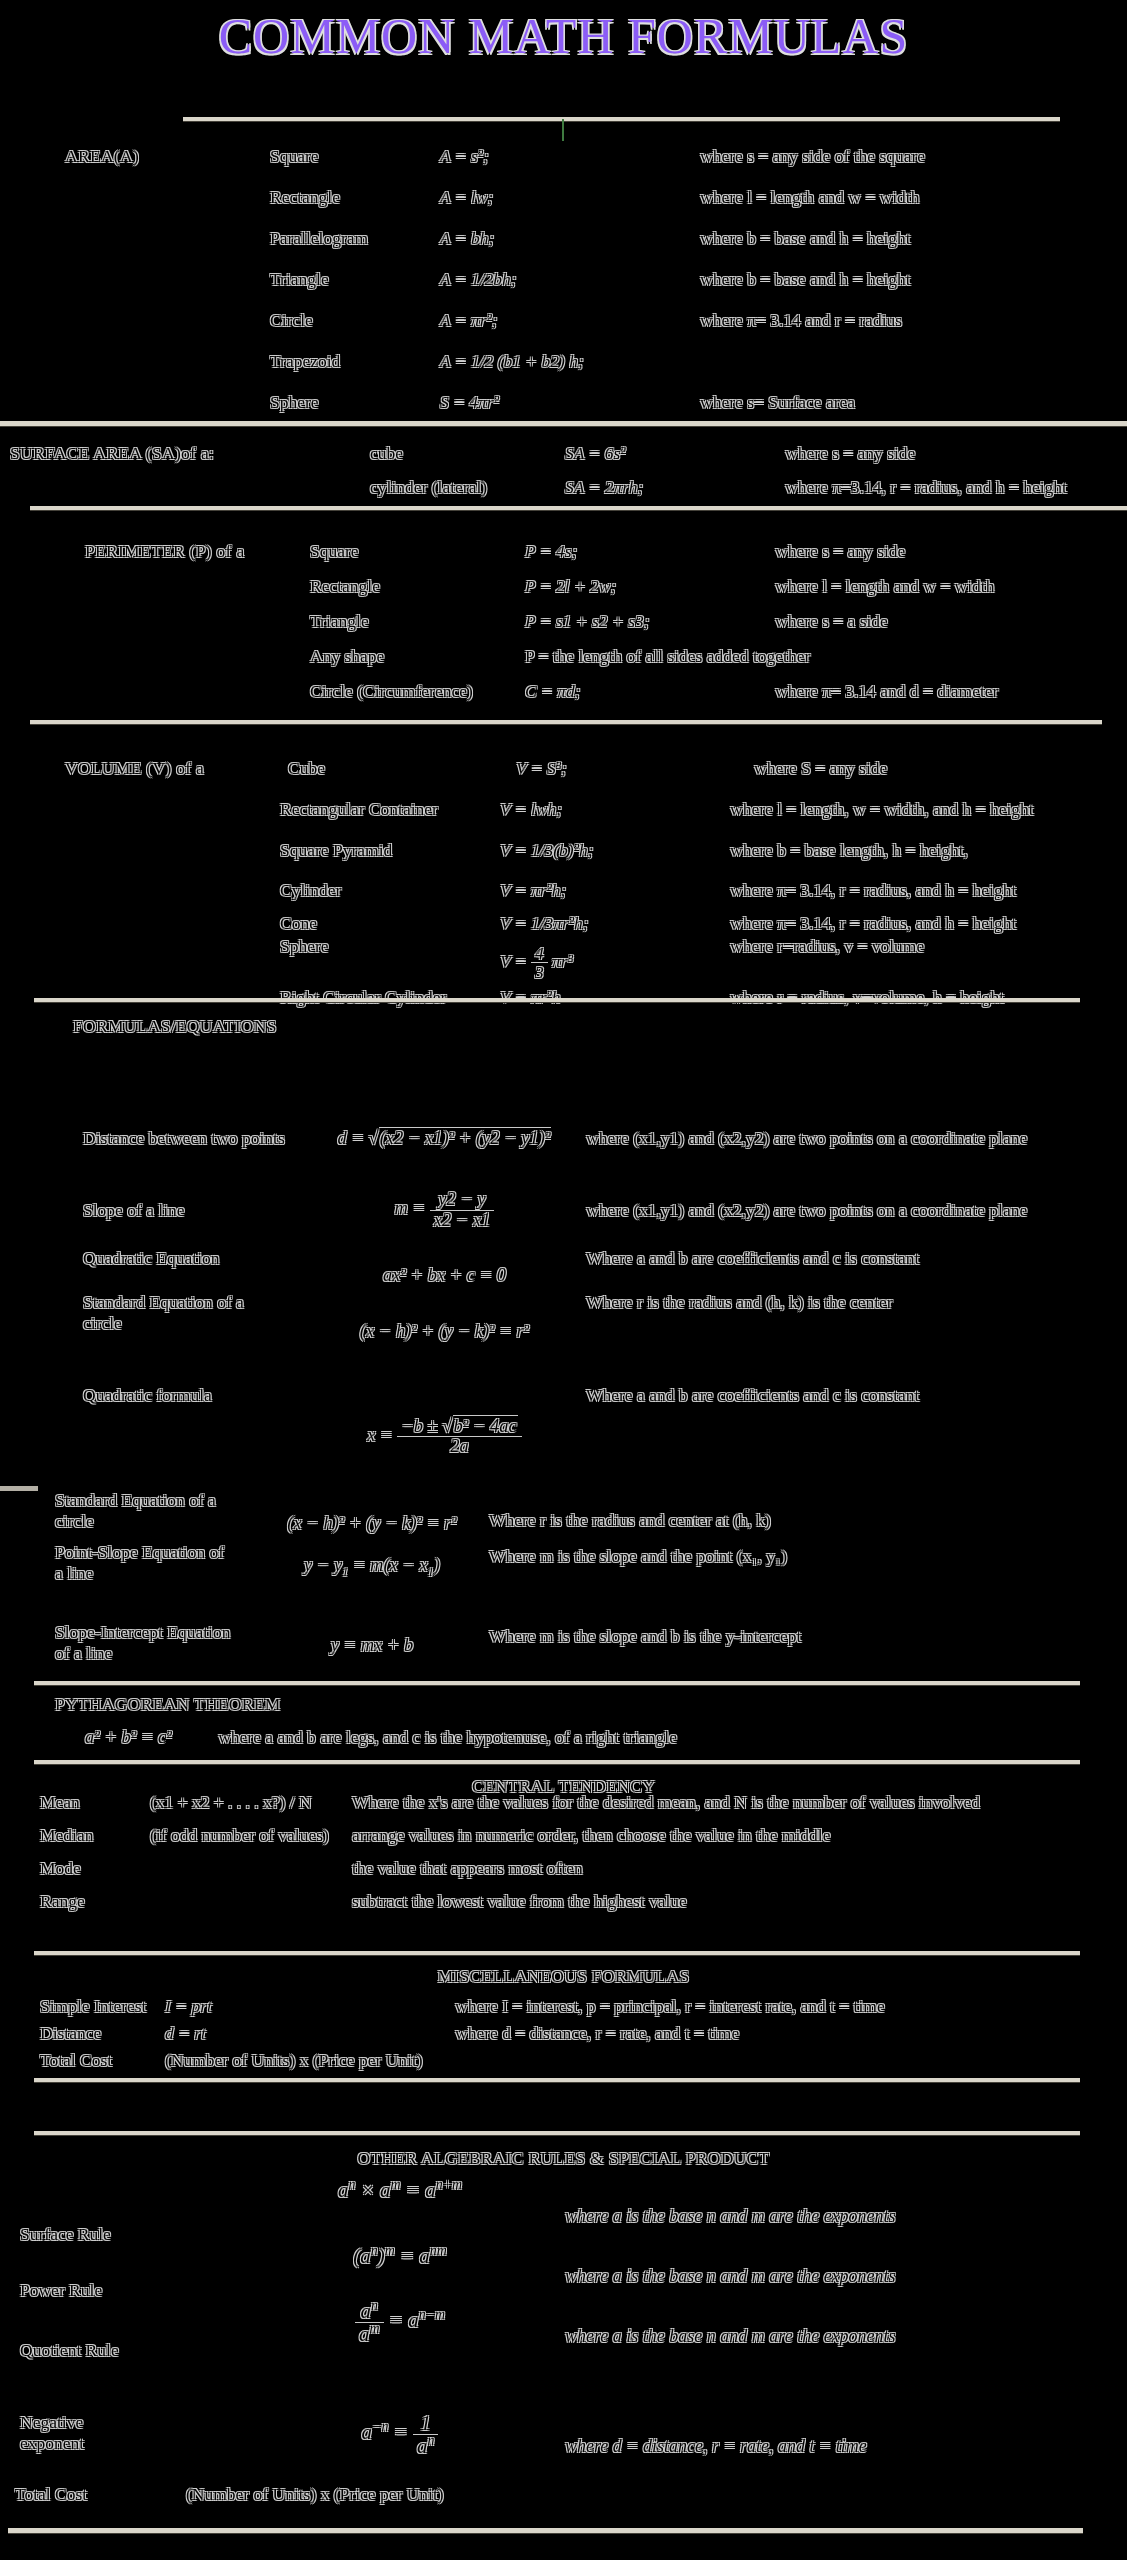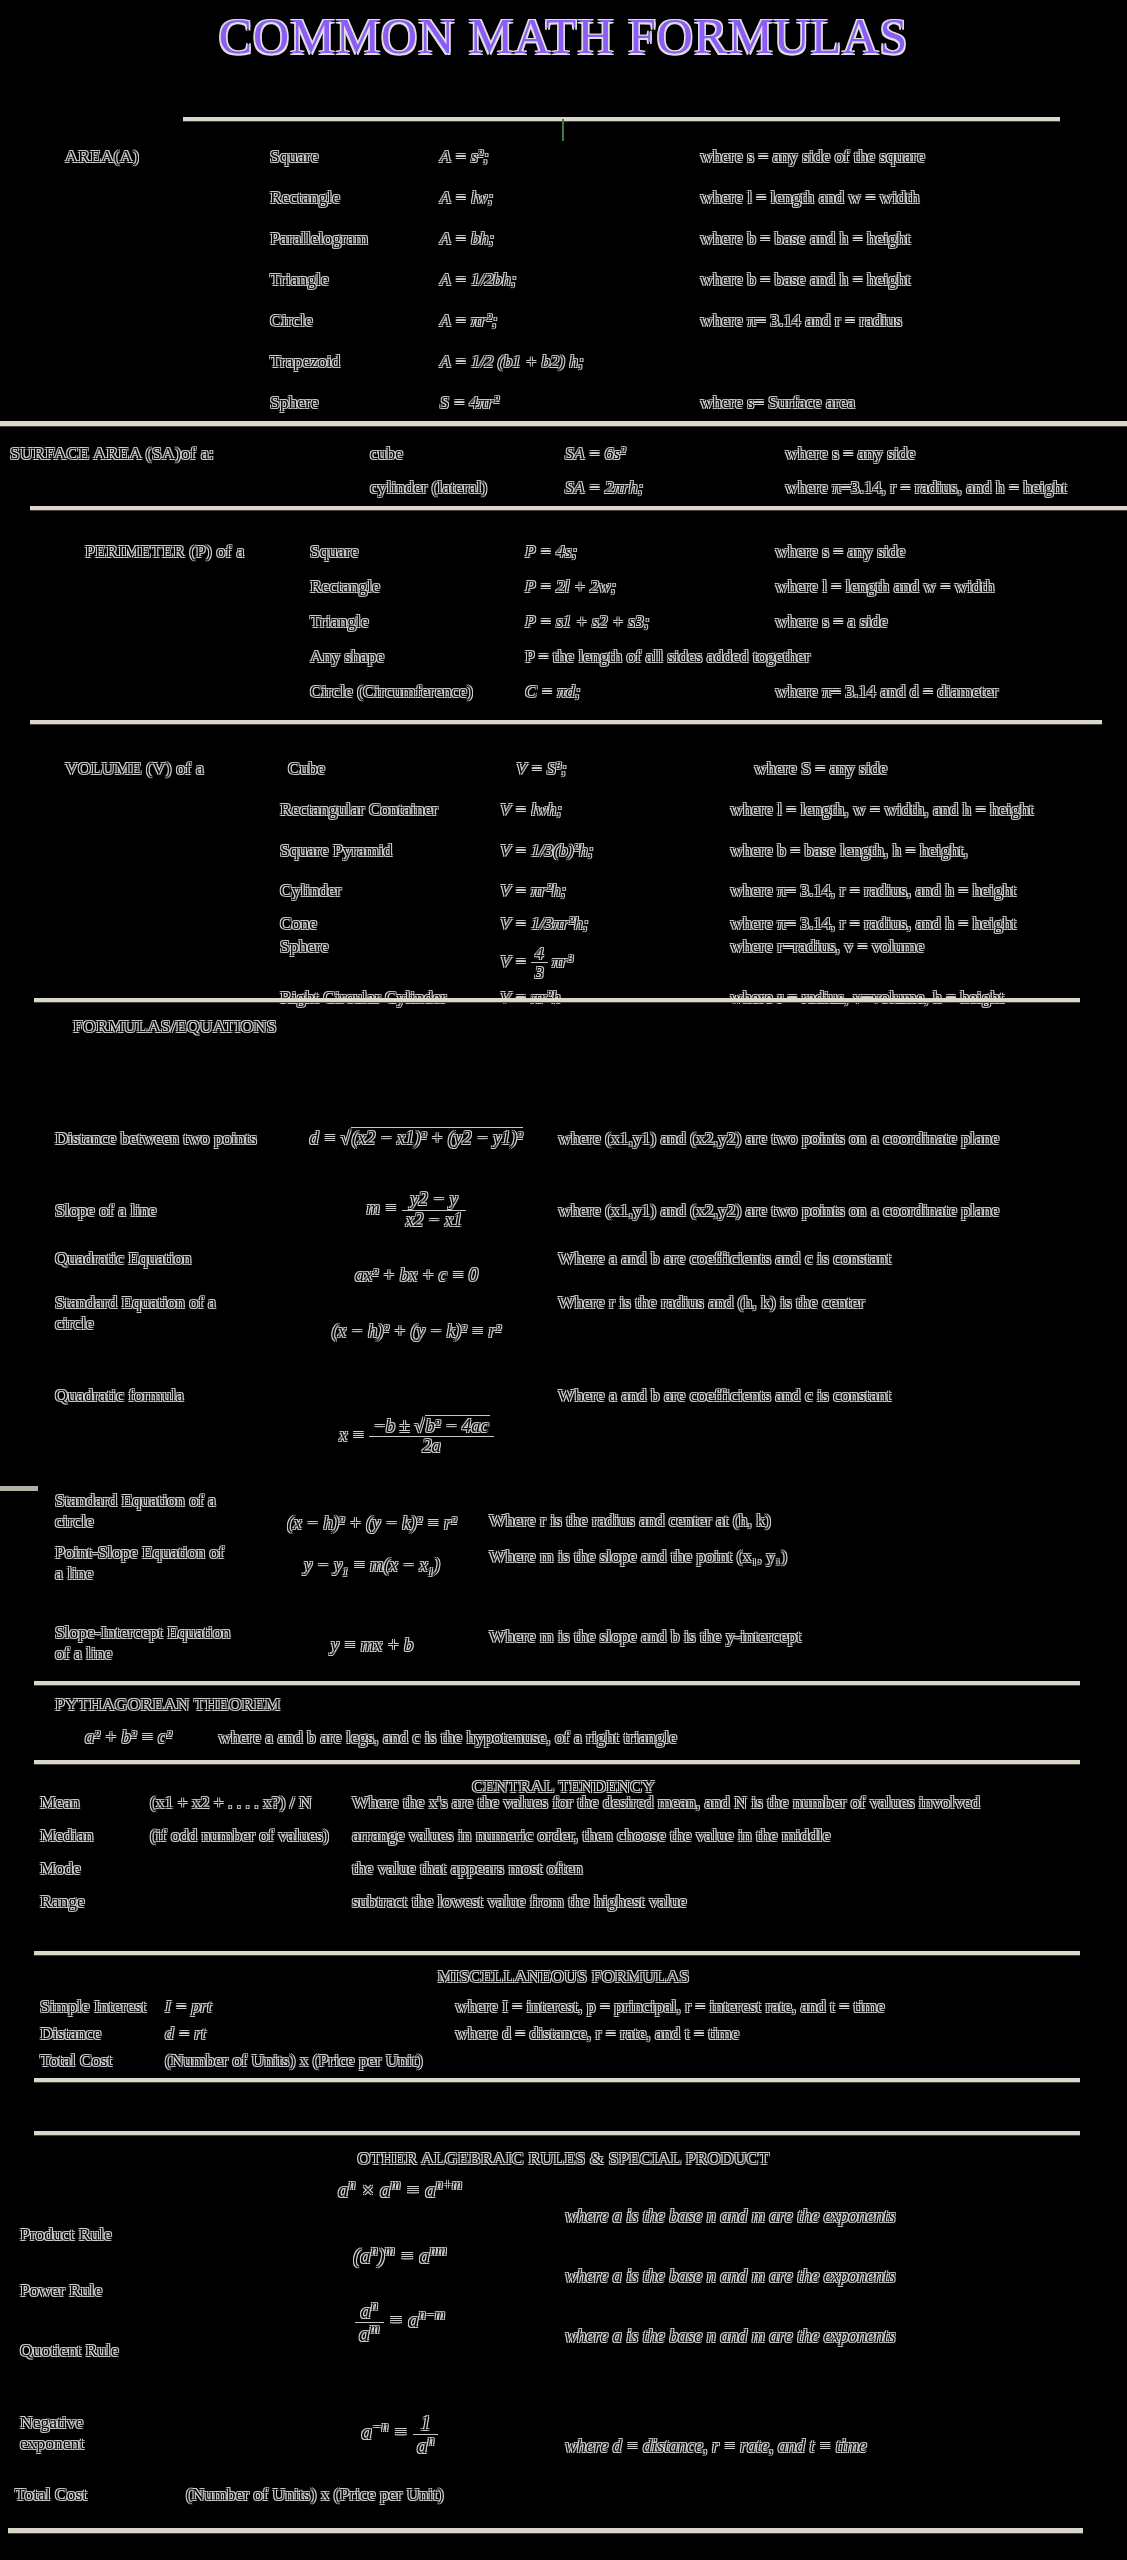--- a/index.html
+++ b/index.html
@@ -20,21 +20,21 @@
     position:absolute;top:6px;left:0;width:100%;text-align:center;
     font-size:50px;letter-spacing:1px;color:#8b5cf6;
     text-shadow:-1.5px -1.5px 0 #dedede,1.5px -1.5px 0 #dedede,-1.5px 1.5px 0 #dedede,1.5px 1.5px 0 #dedede;
   }
   .row{display:grid;align-items:center;}
   .ar{grid-template-columns:205px 170px 260px auto;height:41px;}
   .sr{grid-template-columns:360px 195px 220px auto;height:34px;}
   .pr{grid-template-columns:225px 215px 250px auto;height:35px;}
   .vr{grid-template-columns:215px 220px 230px auto;}
   .eqrow{position:absolute;display:grid;align-items:start;left:55px;right:0;}
-  .cols-a{grid-template-columns:220px 283px auto;}
+  .cols-a{grid-template-columns:220px 283px auto;margin-left:28px;}
   .cols-b{grid-template-columns:200px 234px auto;}
   .cr{grid-template-columns:110px 202px auto;height:33px;align-items:start;}
   .mr{grid-template-columns:125px 290px auto;height:27px;align-items:start;}
   .cell{white-space:nowrap;}
   .fcell{font-style:italic;}
   .frac{display:inline-block;vertical-align:middle;text-align:center;line-height:1.05;}
   .frac .fn{display:block;padding:0 4px;}
   .frac .fd{display:block;border-top:1.5px solid #c9c9c9;padding:0 4px;}
   .rad{border-top:1.5px solid #c9c9c9;padding:0 1px;}
   sup{font-size:66%;line-height:0;}
@@ -333,21 +333,21 @@
 
   <div class="rule" style="top:2078px;left:34px;width:1046px;"></div>
   <div class="rule" style="top:2131px;left:34px;width:1046px;"></div>
 
   <div class="abs center-line hdr" style="top:2148px;">OTHER ALGEBRAIC RULES &amp; SPECIAL PRODUCT</div>
 
   <div class="abs alg-f nw" style="top:2178px;left:255px;width:290px;text-align:center;">
     <span>a</span><sup>n</sup><span> × </span><span>a</span><sup>m</sup><span> = </span><span>a</span><sup>n+m</sup>
   </div>
   <div class="abs alg-w nw" style="top:2206px;left:565px;">where a is the base  n and m are the exponents</div>
-  <div class="abs nw" style="top:2224px;left:20px;">Product Rule</div>
+  <div class="abs nw" style="top:2224px;left:20px;">Surface Rule</div>
 
   <div class="abs alg-f nw" style="top:2244px;left:255px;width:290px;text-align:center;">
     <span>(a</span><sup>n</sup><span>)</span><sup>m</sup><span> = a</span><sup>nm</sup>
   </div>
   <div class="abs alg-w nw" style="top:2266px;left:565px;">where a is the base  n and m are the exponents</div>
   <div class="abs nw" style="top:2280px;left:20px;">Power Rule</div>
 
   <div class="abs alg-f nw" style="top:2300px;left:255px;width:290px;text-align:center;">
     <span class="frac">
       <span class="fn"><span>a</span><sup>n</sup></span>

